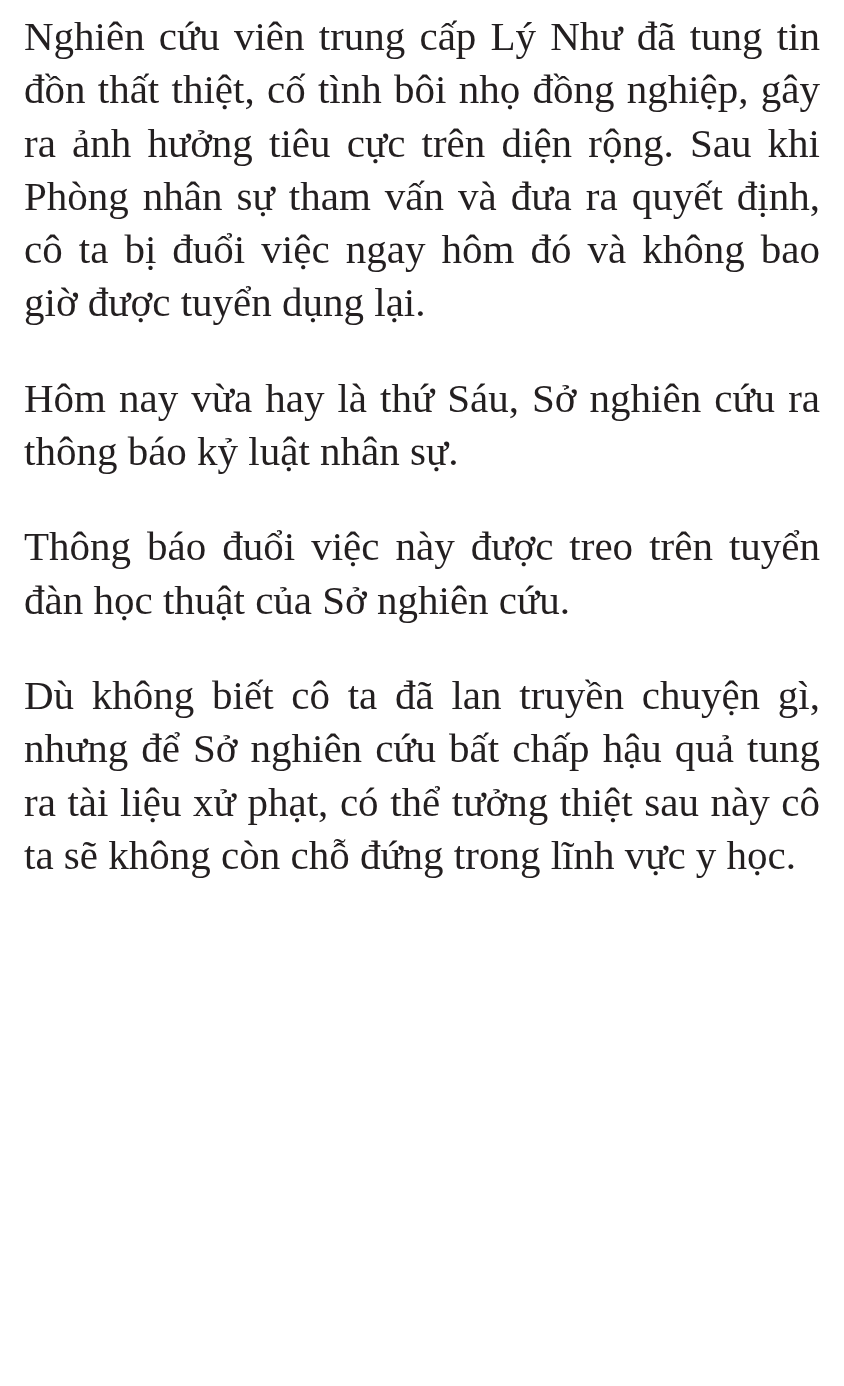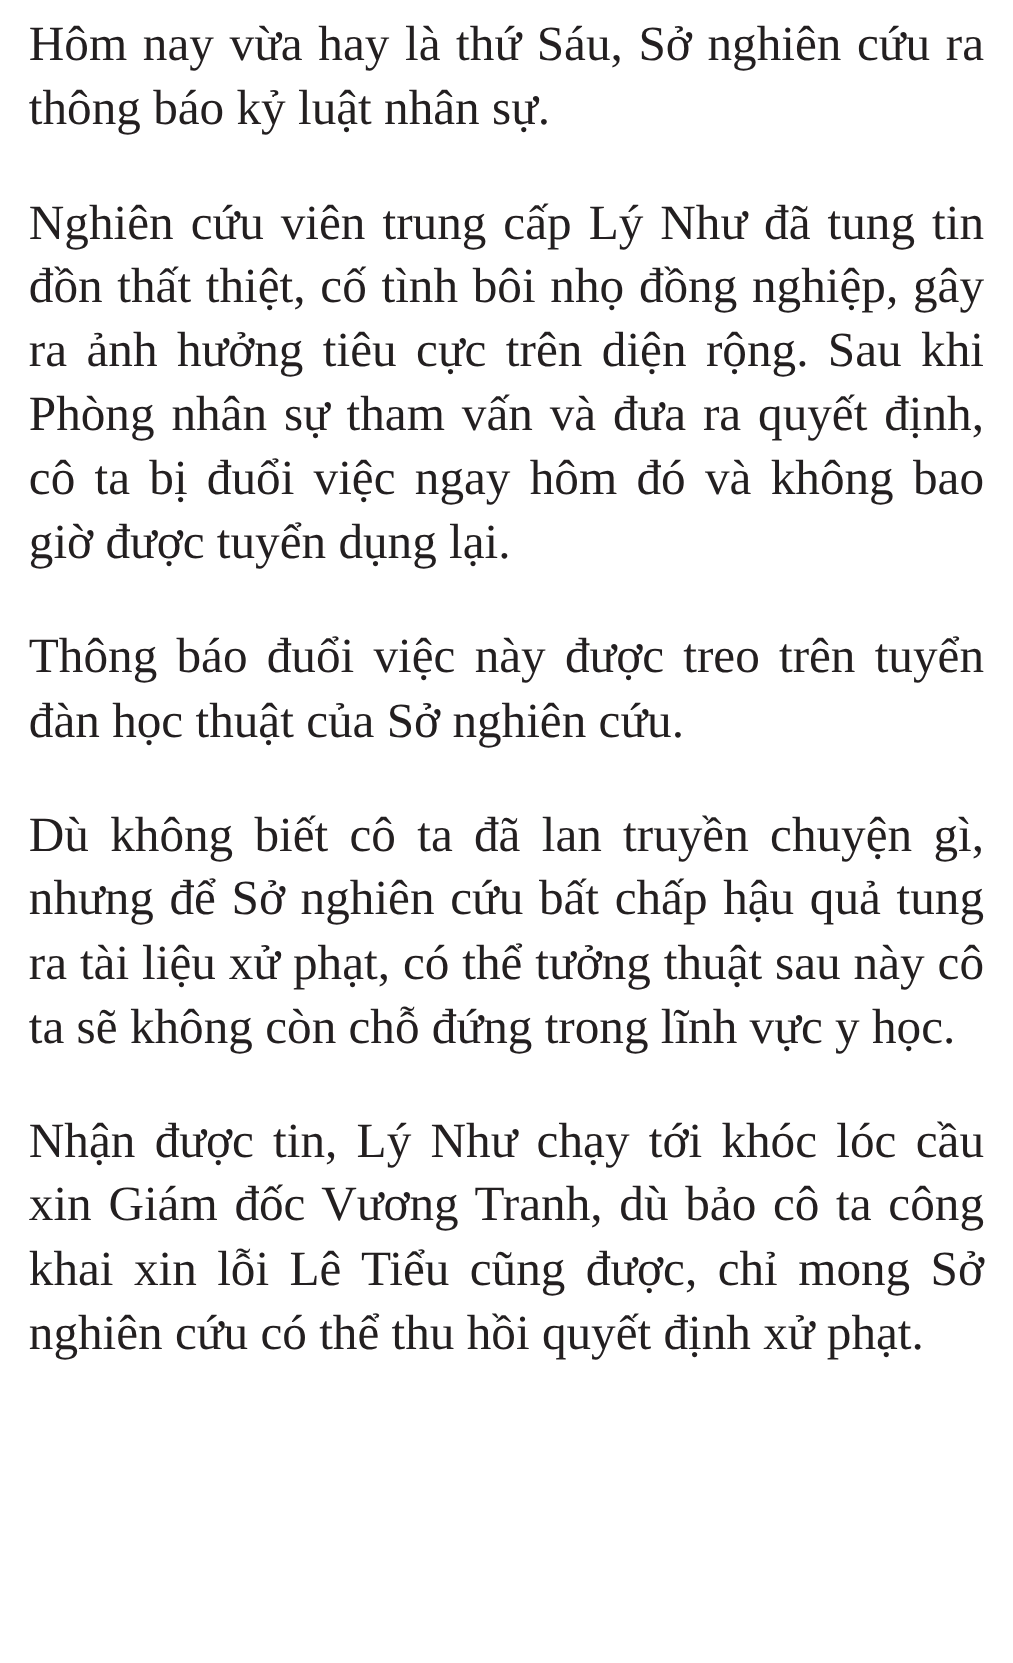--- a/index.html
+++ b/index.html
@@ -31,18 +31,17 @@
     word-spacing: 0px;
   }
   .para:last-child {
     margin-bottom: 0;
   }
 </style>
 </head>
 <body>
 
 <div class="reader">
+  <p class="para">Nghiên cứu viên trung cấp Lý Như đã tung tin đồn thất thiệt, cố tình bôi nhọ đồng nghiệp, gây ra ảnh hưởng tiêu cực trên diện rộng. Sau khi Phòng nhân sự tham vấn và đưa ra quyết định, cô ta bị đuổi việc ngay hôm đó và không bao giờ được tuyển dụng lại.</p>
   <p class="para">Hôm nay vừa hay là thứ Sáu, Sở nghiên cứu ra thông báo kỷ luật nhân sự.</p>
-  <p class="para">Nghiên cứu viên trung cấp Lý Như đã tung tin đồn thất thiệt, cố tình bôi nhọ đồng nghiệp, gây ra ảnh hưởng tiêu cực trên diện rộng. Sau khi Phòng nhân sự tham vấn và đưa ra quyết định, cô ta bị đuổi việc ngay hôm đó và không bao giờ được tuyển dụng lại.</p>
   <p class="para">Thông báo đuổi việc này được treo trên tuyển đàn học thuật của Sở nghiên cứu.</p>
-  <p class="para">Dù không biết cô ta đã lan truyền chuyện gì, nhưng để Sở nghiên cứu bất chấp hậu quả tung ra tài liệu xử phạt, có thể tưởng thuật sau này cô ta sẽ không còn chỗ đứng trong lĩnh vực y học.</p>
-  <p class="para">Nhận được tin, Lý Như chạy tới khóc lóc cầu xin Giám đốc Vương Tranh, dù bảo cô ta công khai xin lỗi Lê Tiểu cũng được, chỉ mong Sở nghiên cứu có thể thu hồi quyết định xử phạt.</p>
+  <p class="para">Dù không biết cô ta đã lan truyền chuyện gì, nhưng để Sở nghiên cứu bất chấp hậu quả tung ra tài liệu xử phạt, có thể tưởng thiệt sau này cô ta sẽ không còn chỗ đứng trong lĩnh vực y học.</p>
 </div>
 
 </body></html>

